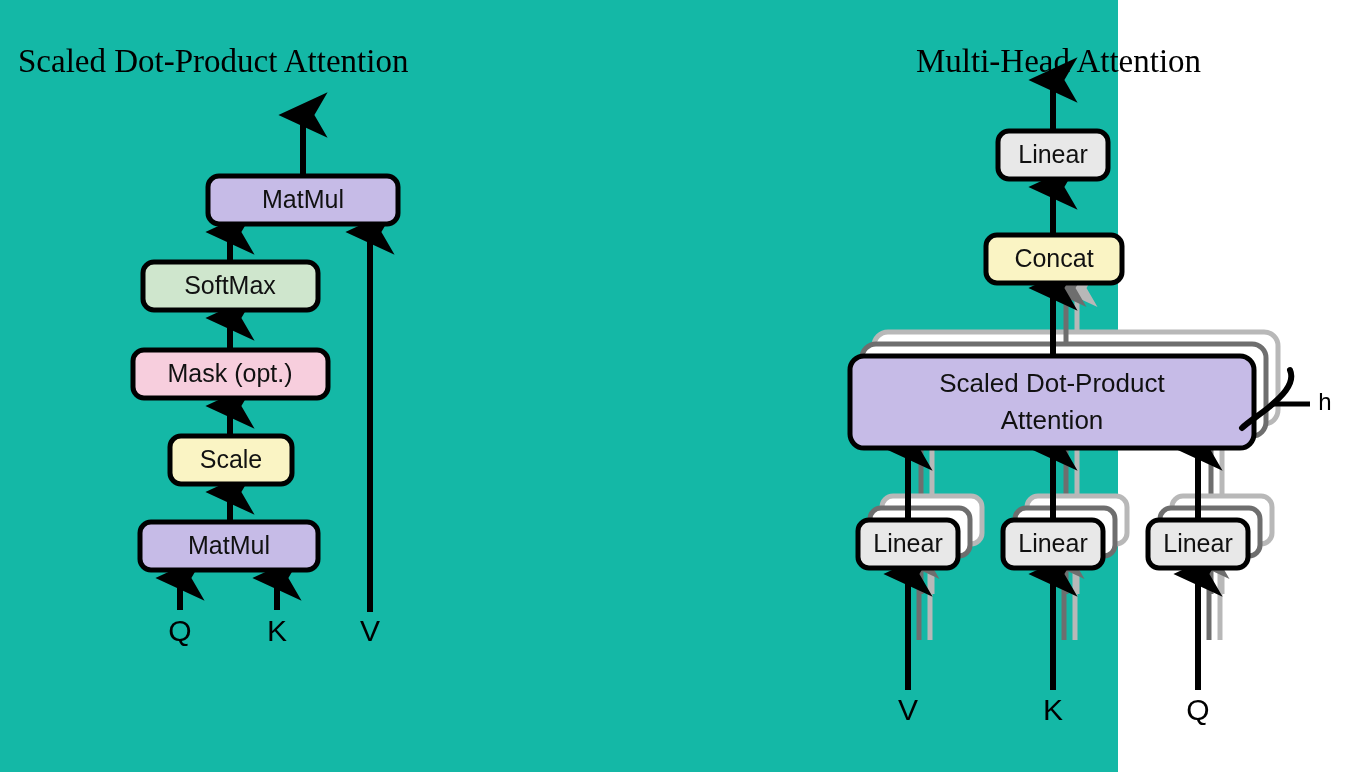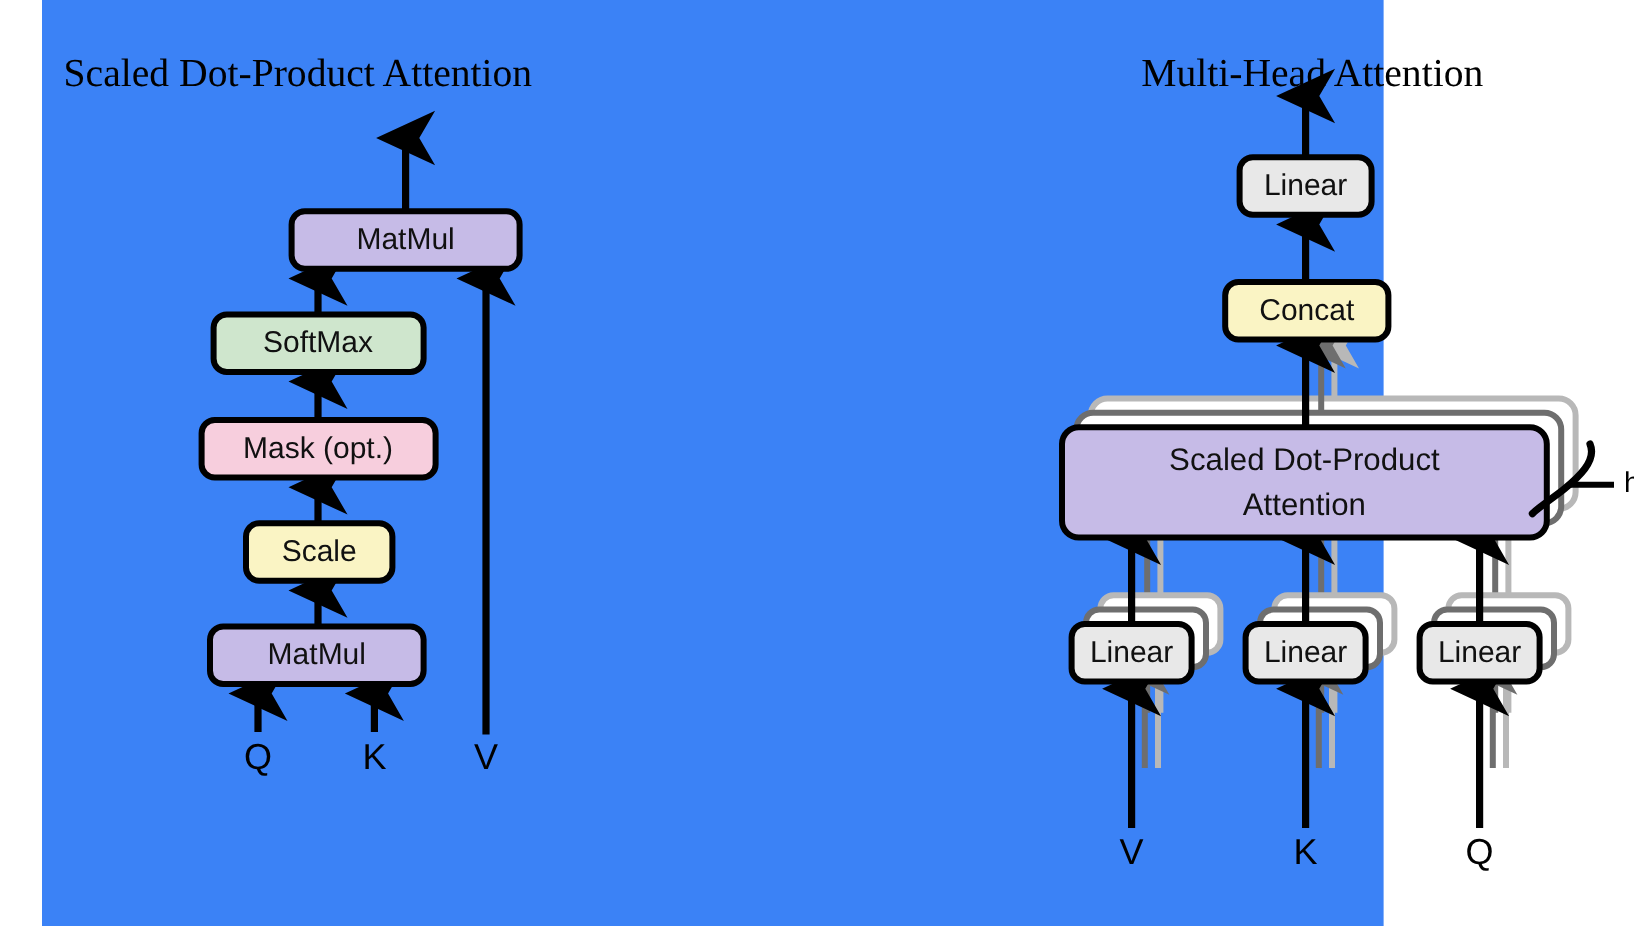--- a/index.html
+++ b/index.html
@@ -10,22 +10,21 @@
   body {
     width: 1362px;
     height: 772px;
     font-family: "Liberation Sans", sans-serif;
     overflow: hidden;
   }
   #figure-root {
     position: relative;
     width: 1118px;
     height: 772px;
-    background: #3b82f6;
-    margin-left: 35px;
+    background: #14b8a6;
   }
   svg.diagram-canvas {
     position: absolute;
     top: 0;
     left: 0;
     width: 1362px;
     height: 772px;
     display: block;
   }
   .panel-title {

